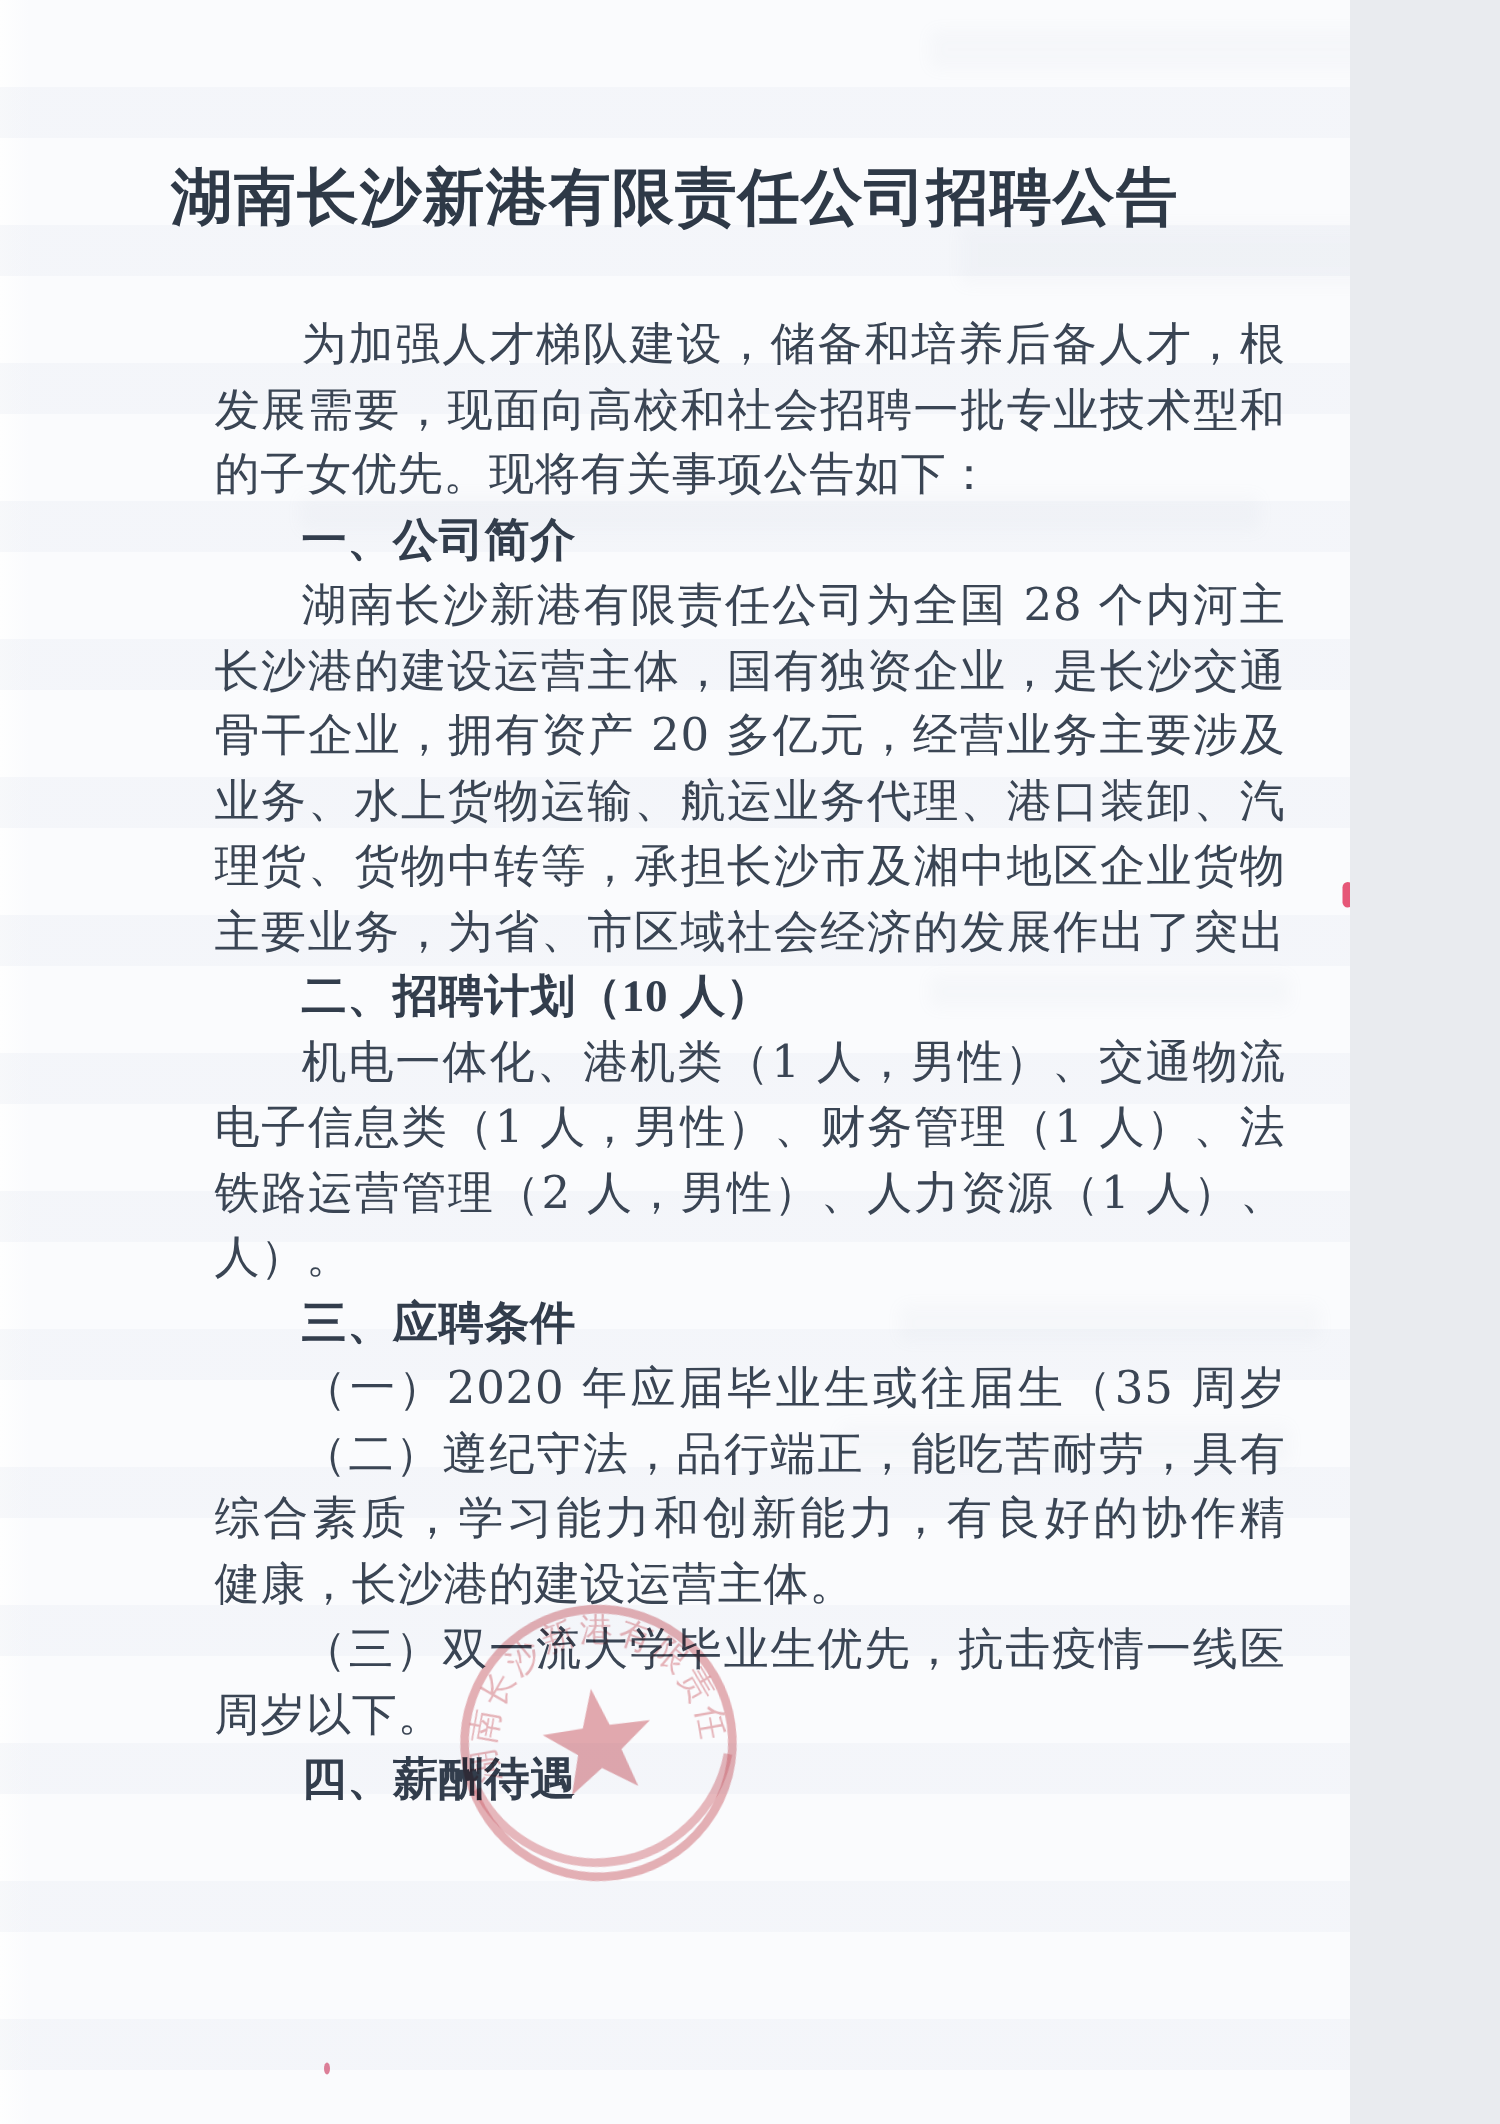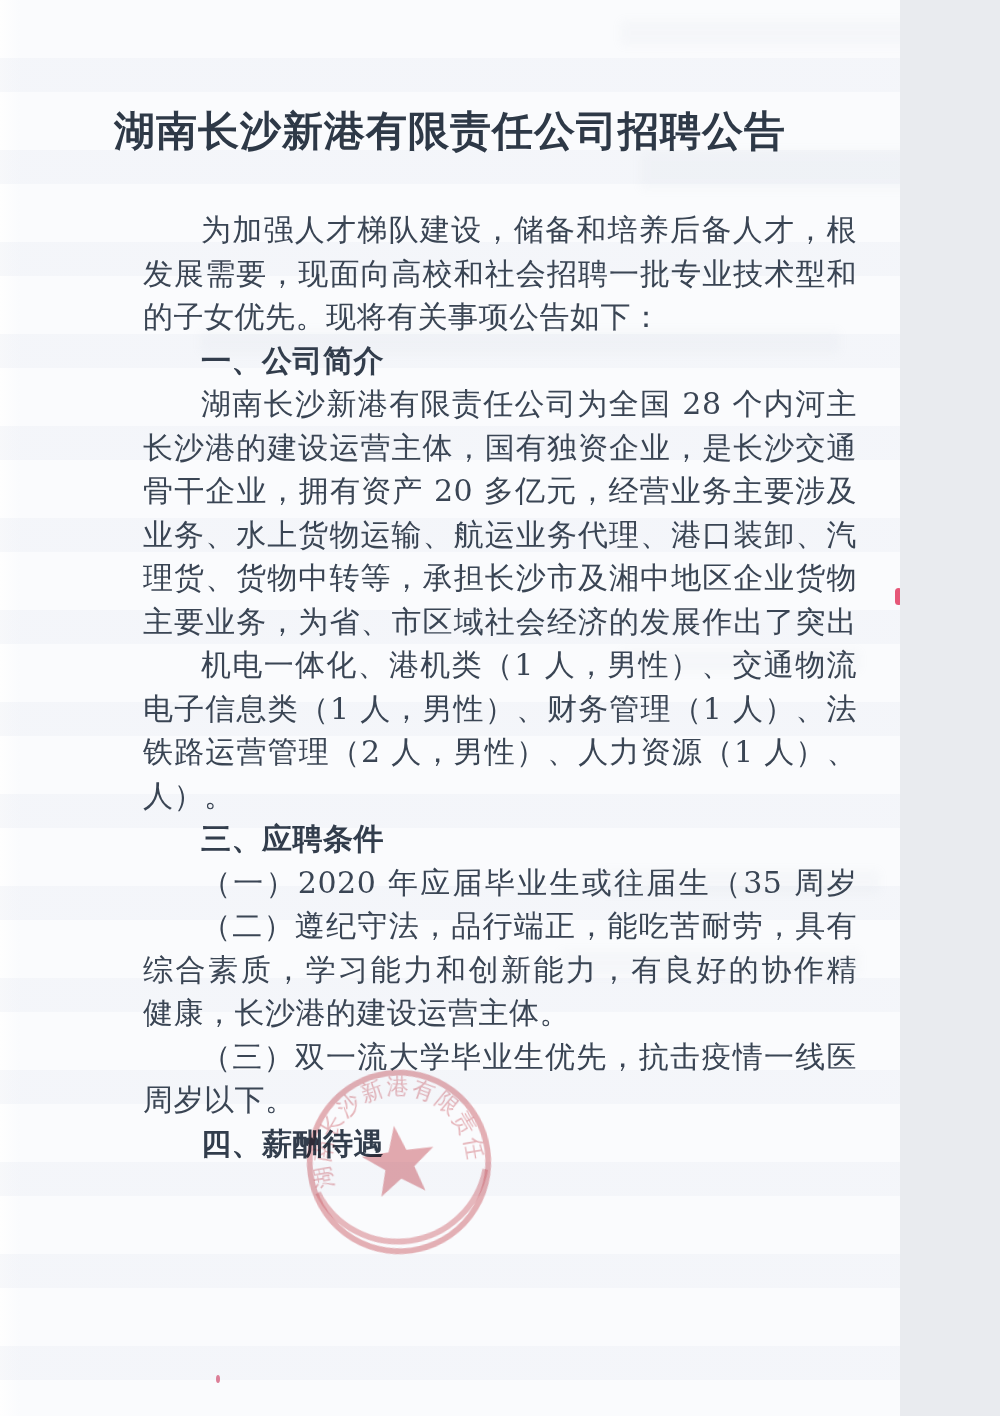--- a/index.html
+++ b/index.html
@@ -114,20 +114,21 @@
     <div class="line full indent">为加强人才梯队建设，储备和培养后备人才，根据公司</div>
     <div class="line full">发展需要，现面向高校和社会招聘一批专业技术型和管理复</div>
     <div class="line">的子女优先。现将有关事项公告如下：</div>
     <div class="line heading">一、公司简介</div>
     <div class="line full indent">湖南长沙新港有限责任公司为全国 28 个内河主要港口</div>
     <div class="line full">长沙港的建设运营主体，国有独资企业，是长沙交通集团的</div>
     <div class="line full">骨干企业，拥有资产 20 多亿元，经营业务主要涉及集装箱</div>
     <div class="line full">业务、水上货物运输、航运业务代理、港口装卸、汽车滚装、</div>
     <div class="line full">理货、货物中转等，承担长沙市及湘中地区企业货物的码头</div>
     <div class="line full">主要业务，为省、市区域社会经济的发展作出了突出的贡献。</div>
+    <div class="line heading">二、招聘计划（10 人）</div>
     <div class="line full indent">机电一体化、港机类（1 人，男性）、交通物流类（2 人）、</div>
     <div class="line full">电子信息类（1 人，男性）、财务管理（1 人）、法律（1 人）、</div>
     <div class="line full">铁路运营管理（2 人，男性）、人力资源（1 人）、文秘类（1</div>
     <div class="line">人）。</div>
     <div class="line heading">三、应聘条件</div>
     <div class="line full indent">（一）2020 年应届毕业生或往届生（35 周岁以下），全</div>
     <div class="line full indent">（二）遵纪守法，品行端正，能吃苦耐劳，具有良好的</div>
     <div class="line full">综合素质，学习能力和创新能力，有良好的协作精神，身体</div>
     <div class="line">健康，长沙港的建设运营主体。</div>
     <div class="line full indent">（三）双一流大学毕业生优先，抗击疫情一线医护人员</div>

